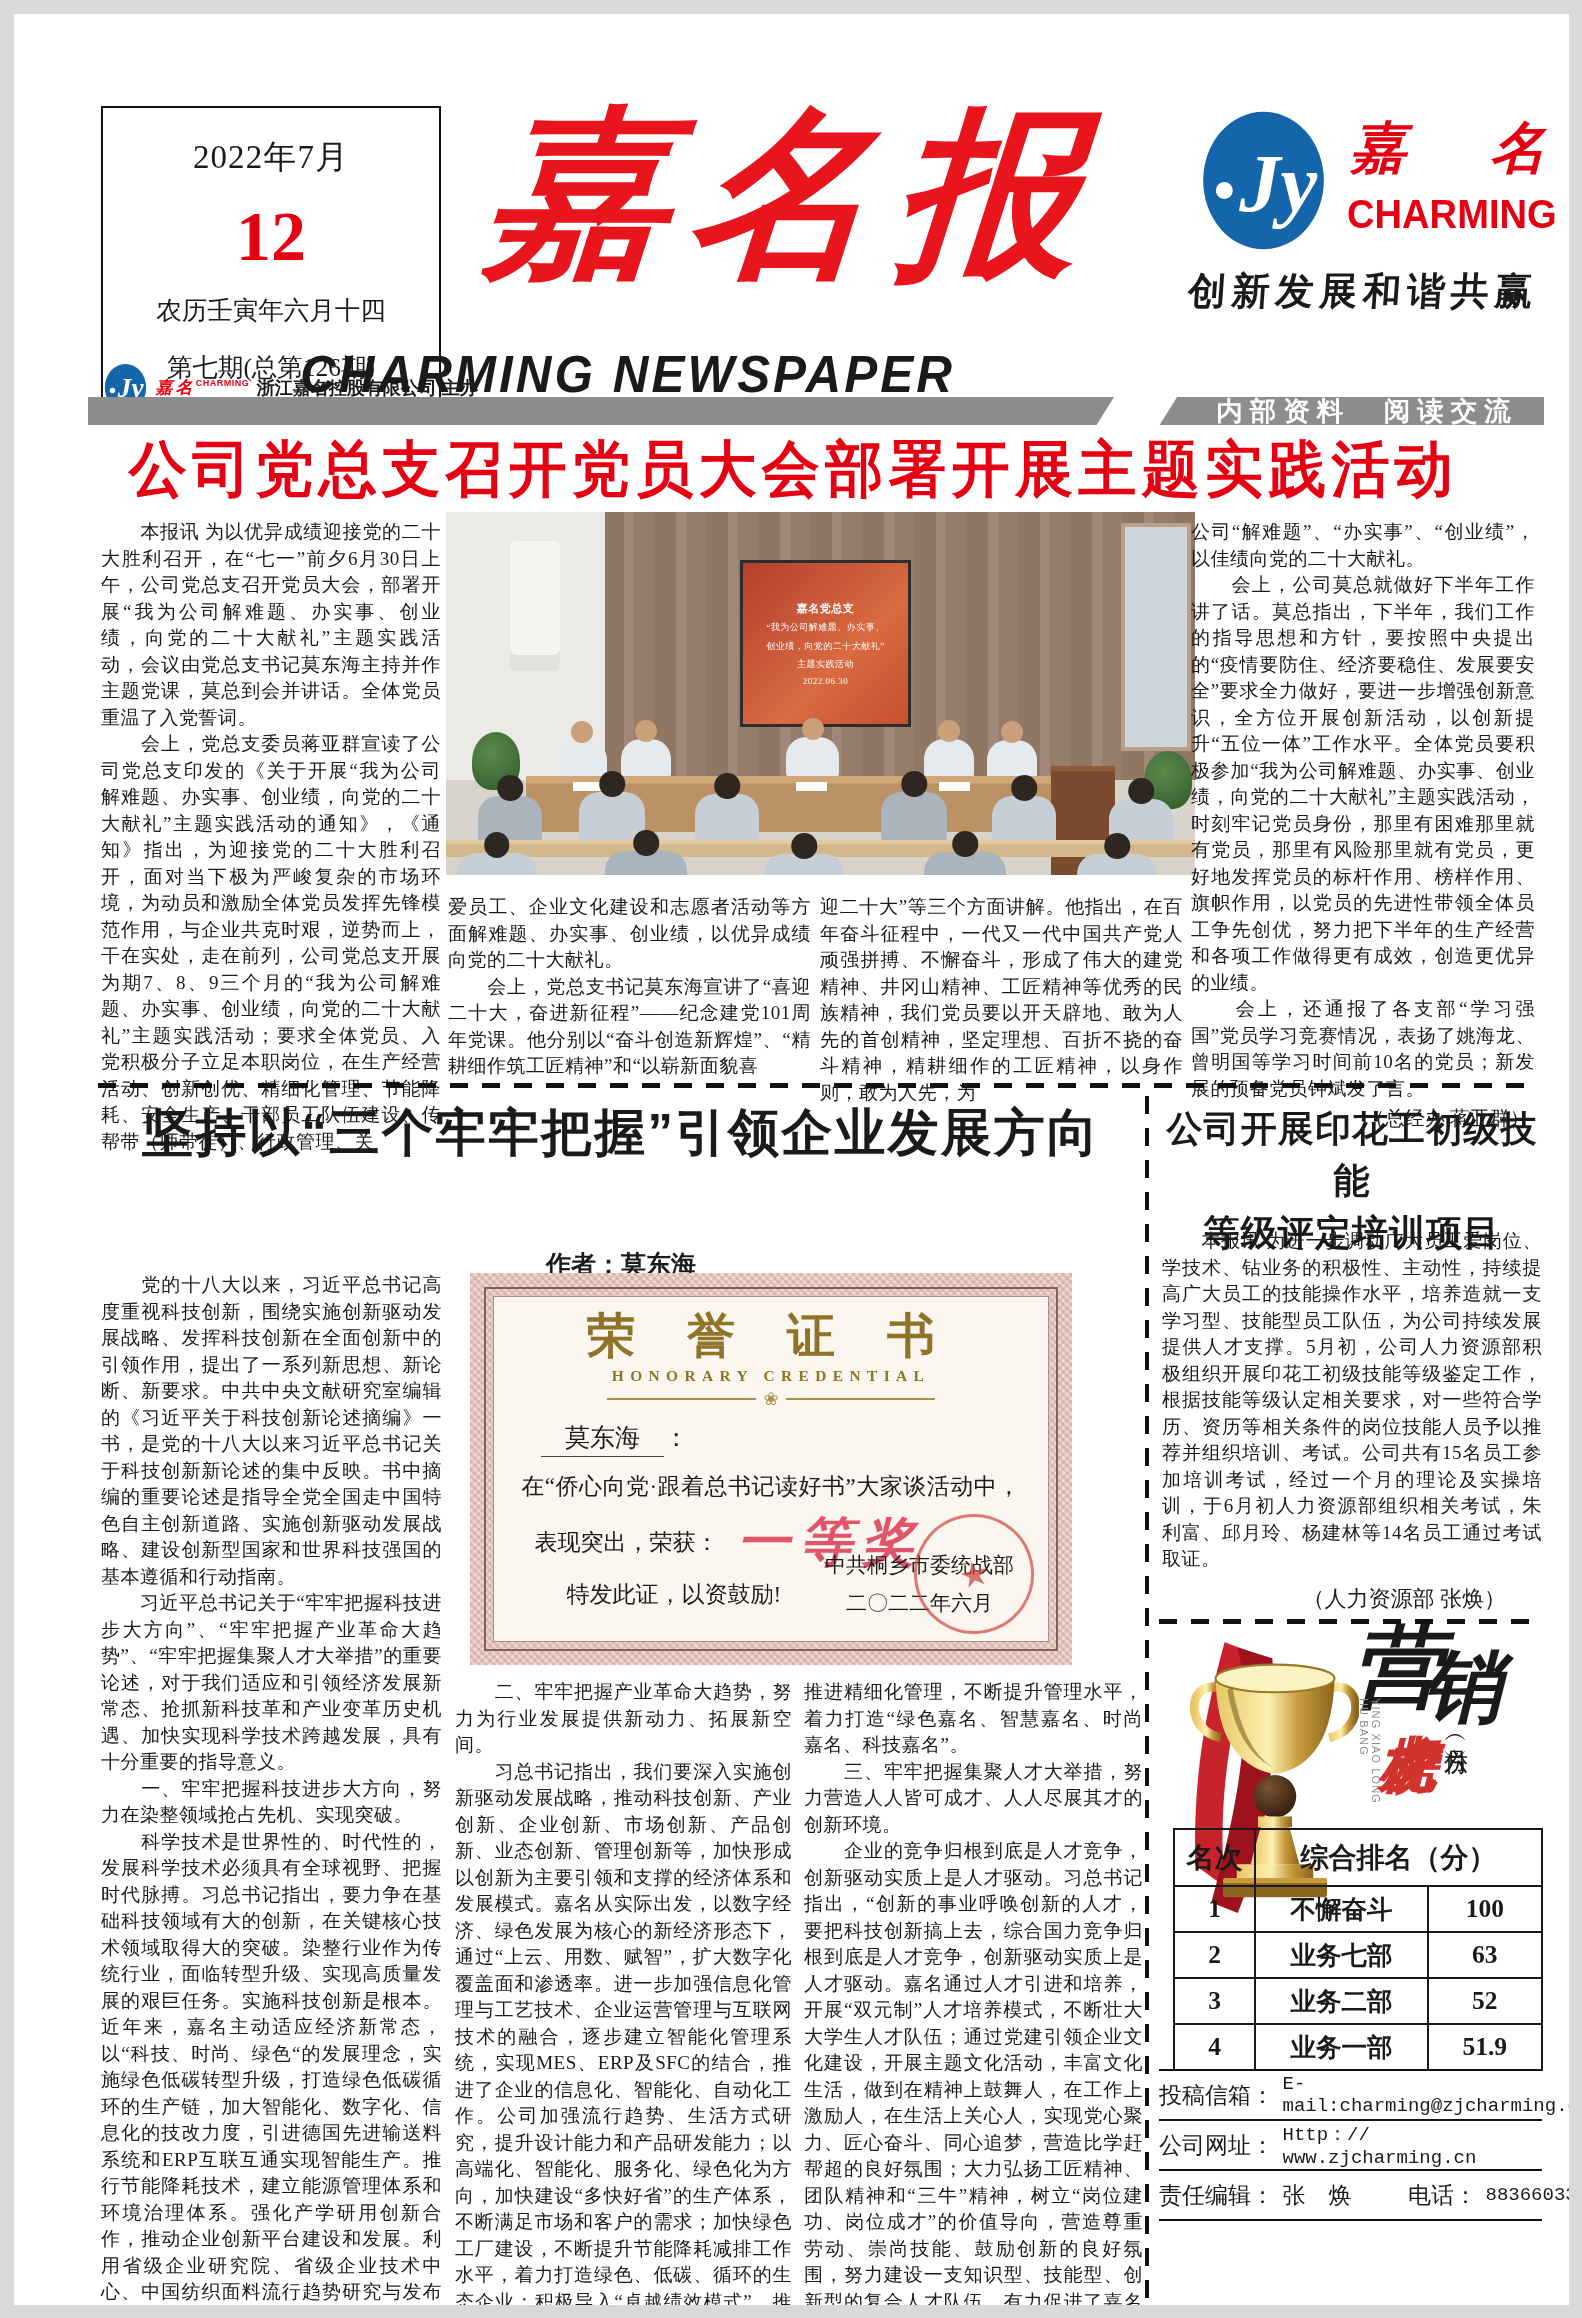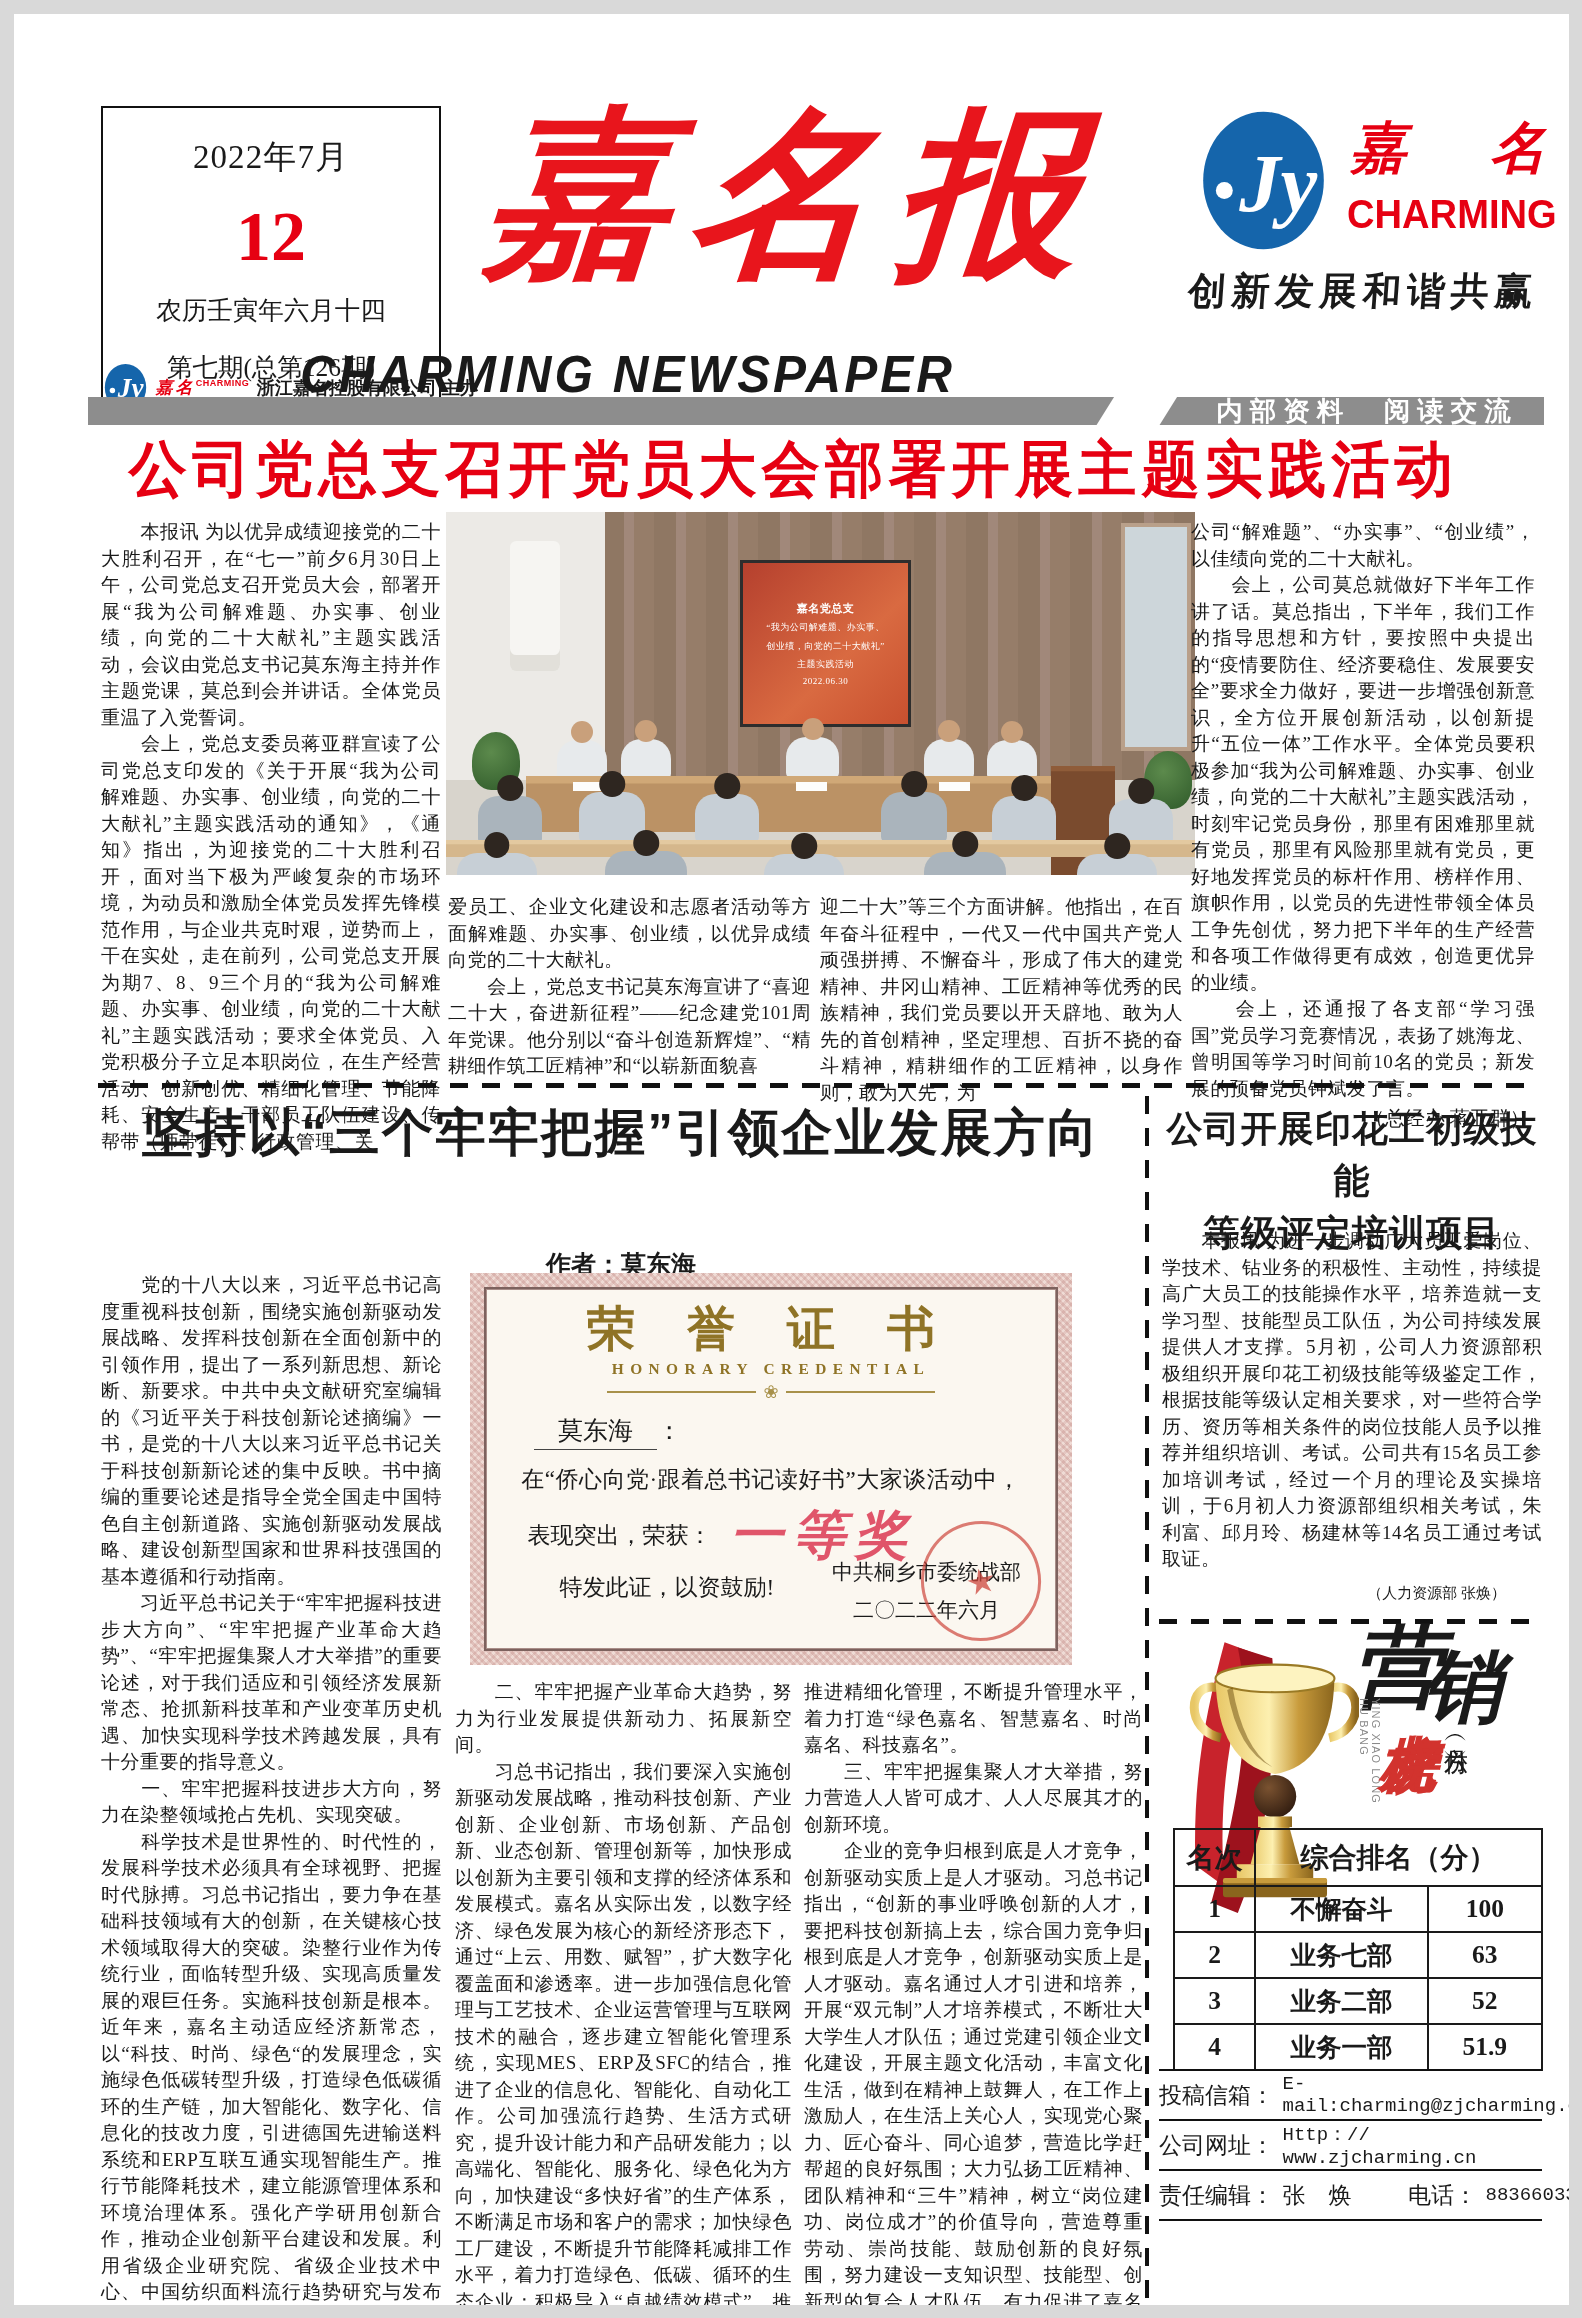--- a/index.html
+++ b/index.html
@@ -94,21 +94,21 @@
   .a2author{left:101px;top:1248px;width:1040px;text-align:center;font-size:25px;font-weight:700;}
   .a2c1{left:101px;top:1272px;width:341px;height:1035px;}
   .a2c2{left:455px;top:1679px;width:337px;height:626px;}
   .a2c3{left:804px;top:1679px;width:339px;height:626px;}
 
   
   .cert{left:470px;top:1273px;width:602px;height:392px;box-sizing:border-box;padding:14px;
      background:#efdbd5;
      background-image:repeating-linear-gradient(45deg,rgba(190,130,125,.30) 0 2.7px,rgba(255,255,255,0) 2.7px 5.3px),
                       repeating-linear-gradient(-45deg,rgba(190,130,125,.22) 0 2.7px,rgba(255,255,255,0) 2.7px 5.3px);}
-  .cert-b1{height:100%;border:2.1px solid #7d625e;padding:0;box-sizing:border-box;}
+  .cert-b1{height:100%;border:2.1px solid #7d625e;padding:7px;box-sizing:border-box;}
   .cert-b2{height:100%;border:1.1px solid #a98e89;background:#fbf7f0;position:relative;
            box-sizing:border-box;text-align:center;padding:12.7px 24.4px 8.5px;}
   .cert-title{font-size:48px;color:#8f7326;font-weight:bold;letter-spacing:20px;line-height:1.1;}
   .cert-sub{font-size:15.4px;color:#8f7326;font-weight:bold;letter-spacing:6.4px;margin-top:4.2px;}
   .cert-orn{display:flex;align-items:center;justify-content:center;gap:7.4px;color:#a8914a;margin-top:5.3px;}
   .cert-orn .bar{width:149px;height:1.6px;background:#a8914a;}
   .cert-orn .dia{font-size:18px;line-height:1;}
   .cert-name-row{text-align:left;margin:12.7px 0 0 23px;font-size:25px;}
   .cert-name{display:inline-block;min-width:114px;border-bottom:1.6px solid #444;text-align:center;padding:0 4.2px 2.1px;}
   .cert-line1{font-size:23px;margin-top:14px;letter-spacing:0.5px;}
@@ -117,21 +117,21 @@
   .cert-line3{text-align:left;font-size:23px;margin:10.6px 0 0 48px;}
   .cert-issuer{position:absolute;right:34px;bottom:18px;font-size:21px;line-height:1.8;text-align:center;}
   .stamp{position:absolute;right:14px;bottom:7.4px;width:114px;height:114px;border:3.7px solid rgba(205,70,60,.7);
          border-radius:50%;transform:rotate(-12deg);display:flex;align-items:center;justify-content:center;
          color:rgba(205,70,60,.75);font-size:34px;}
 
   
   .a3title{left:1162px;top:1103px;width:380px;text-align:center;font-size:36px;font-weight:900;
            line-height:1.45;letter-spacing:1.1px;}
   .a3body{left:1162px;top:1228px;width:380px;height:350px;}
-  .a3byline{left:1162px;top:1584px;width:344px;text-align:right;font-size:15px;}
+  .a3byline{left:1162px;top:1584px;width:344px;text-align:right;font-size:22px;}
 
   .zi1{left:1352px;top:1624px;font-size:89px;font-weight:bold;font-style:italic;line-height:1;}
   .zi2{left:1422px;top:1647px;font-size:80px;font-weight:bold;font-style:italic;line-height:1;}
   .pinyin{left:1358px;top:1698px;height:127px;writing-mode:vertical-rl;font-size:11px;color:#8a8a8a;
           letter-spacing:1.1px;}
   .redtitle{left:1380px;top:1687px;writing-mode:vertical-rl;font-size:59px;color:#d2332e;font-weight:bold;
             font-style:italic;line-height:.95;}
   .month{left:1440px;top:1727px;writing-mode:vertical-rl;font-size:24px;letter-spacing:2.1px;}
 
   .rank-table{left:1173px;top:1828px;width:370px;border-collapse:collapse;}

